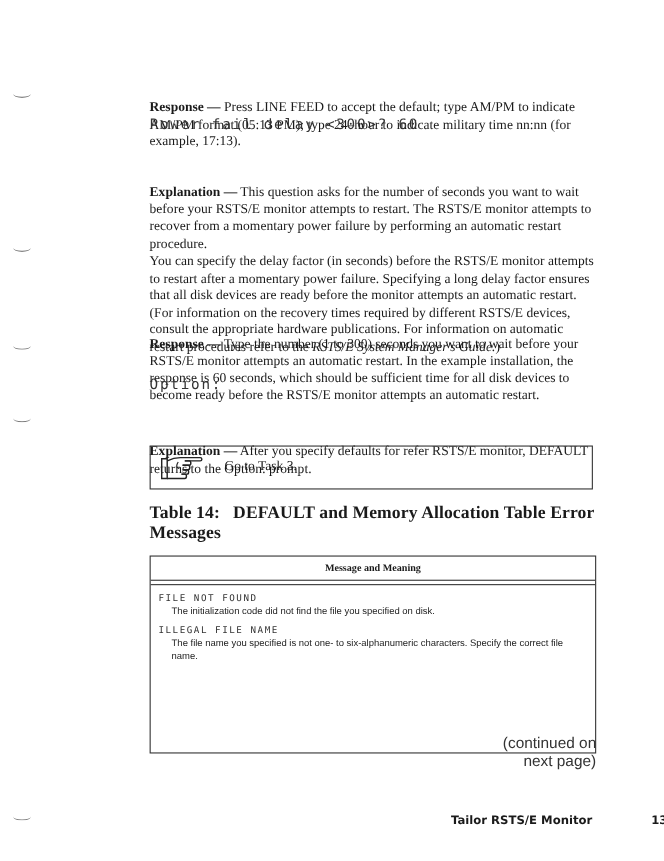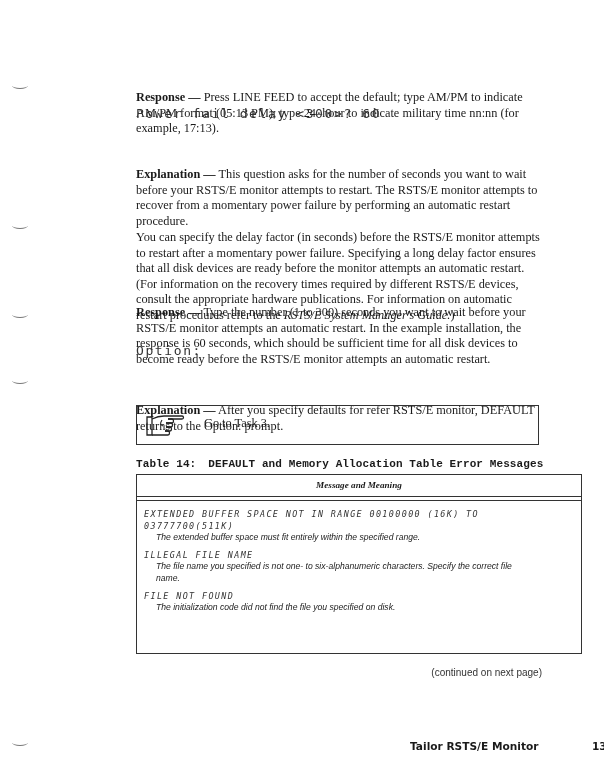--- a/index.html
+++ b/index.html
@@ -26,45 +26,45 @@
     position: absolute; left: 136px; top: 405px; width: 403px; height: 40px;
     border: 1px solid #333; box-sizing: border-box;
   }
   .note-box .hand { position: absolute; left: 7px; top: 5px; width: 44px; height: 28px; }
   .note-box .note-text {
     position: absolute; left: 67px; top: 10px;
     font-size: 12.3px;
   }
   .table-title {
     position: absolute; left: 136px; top: 458px;
-    font-family: Liberation Mono, monospace;
-    font-weight: bold; font-size: 11px; letter-spacing: 0.1px;
+    font-family: Liberation Serif, serif;
+    font-weight: bold; font-size: 16px; letter-spacing: 0.1px;
   }
   .table-title .num { margin-right: 12px; }
   .tbl {
-    position: absolute; left: 136px; top: 474px; width: 446px; height: 180px;
-    border: 1px solid #333; box-sizing: border-box; font-style: italic;
+    position: absolute; left: 136px; top: 505px; width: 406px; height: 180px;
+    border: 1px solid #333; box-sizing: border-box;
   }
   .tbl .hdr {
     height: 21px; text-align: center; font-weight: bold; font-size: 9.2px;
     line-height: 21px; border-bottom: 1px solid #333;
   }
   .tbl .hdr2 { border-bottom: 1px solid #333; height: 3px; }
   .tbl .row { margin-left: 7px; margin-top: 6px; }
   .tbl .code {
     font-family: "DejaVu Sans Mono", "Liberation Mono", monospace;
     font-size: 8.4px; letter-spacing: 1.4px; line-height: 11.5px; color: #333;
   }
   .tbl .meaning {
     font-family: "Liberation Sans", "DejaVu Sans", sans-serif;
     font-size: 8.6px; line-height: 11.8px; margin-left: 12px; width: 375px; color: #222;
   }
   .continued {
     position: absolute; left: 430px; top: 667px; width: 112px; text-align: right;
-    font-family: "Liberation Sans", "DejaVu Sans", sans-serif; font-size: 10px; color: #333;
+    font-family: "Liberation Sans", "DejaVu Sans", sans-serif; font-size: 14px; color: #333;
   }
   .footer {
     position: absolute; top: 740px; left: 380px; width: 162px;
     font-family: "DejaVu Sans", "Liberation Sans", sans-serif; font-weight: bold; font-size: 10.6px;
   }
   .footer .title { position: absolute; left: 30px; }
   .footer .page { position: absolute; left: 164px; padding-left: 48px; }
 </style>
 </head>
 <body>
@@ -113,32 +113,27 @@
 </div>
 
 <div class="table-title">
   <span class="num">Table 14:</span><span>DEFAULT and Memory Allocation Table Error Messages</span>
 </div>
 
 <div class="tbl">
   <div class="hdr">Message and Meaning</div>
   <div class="hdr2"></div>
 
-  <div class="row" style="margin-top:8px">
-    <div class="code">EXTENDED BUFFER SPACE NOT IN RANGE 00100000 (16K) TO</div>
-    <div class="code">03777700(511K)</div>
-    <div class="meaning">The extended buffer space must fit entirely within the specified range.</div>
+  <div class="row">
+    <div class="code">FILE NOT FOUND</div>
+    <div class="meaning">The initialization code did not find the file you specified on disk.</div>
   </div>
   <div class="row">
     <div class="code">ILLEGAL FILE NAME</div>
     <div class="meaning">The file name you specified is not one- to six-alphanumeric characters. Specify the correct file name.</div>
-  </div>
-  <div class="row">
-    <div class="code">FILE NOT FOUND</div>
-    <div class="meaning">The initialization code did not find the file you specified on disk.</div>
   </div>
 </div>
 
 <div class="continued">(continued on next page)</div>
 
 <div class="footer">
   <span class="title">Tailor RSTS/E Monitor</span>
   <span class="page">139</span>
 </div>
 

